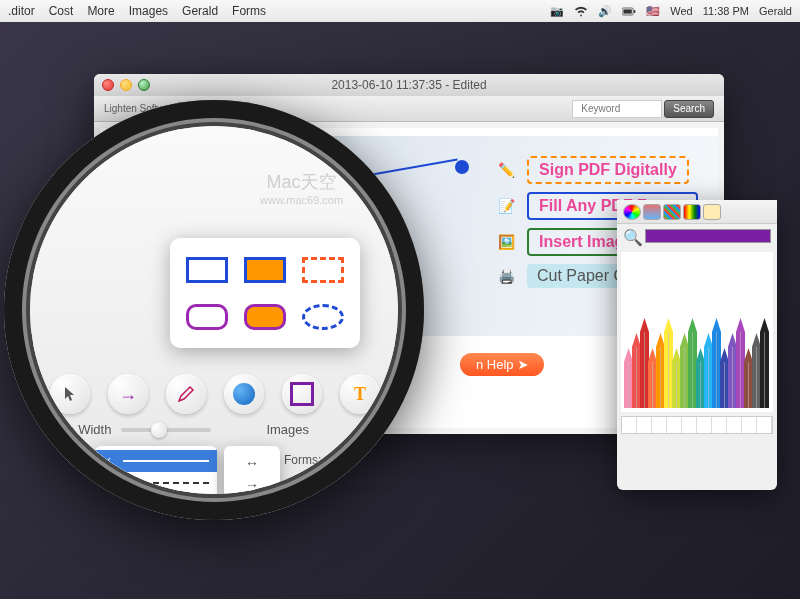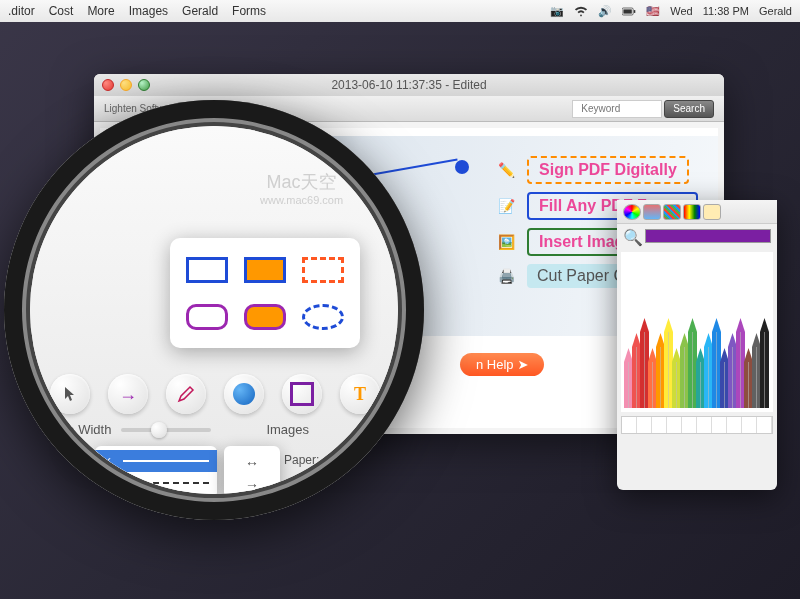--- a/index.html
+++ b/index.html
@@ -365,21 +365,21 @@
       </div>
     </div>
 
     <div class="opt-row">
       <div class="stepper">
         <span>−</span>
         <span style="width:26px;"></span>
         <span>+</span>
       </div>
       <span style="width:130px;"></span>
-      <span>Paper:</span>
+      <span>Forms:</span>
       <div class="fill-swatch"></div>
       <span style="width:30px;"></span>
 
     </div>
 
     <div class="line-dropdown">
       <div class="ld-item sel">
         <span class="ld-check">✓</span>
         <div class="ld-line ld-solid"></div>
       </div>

